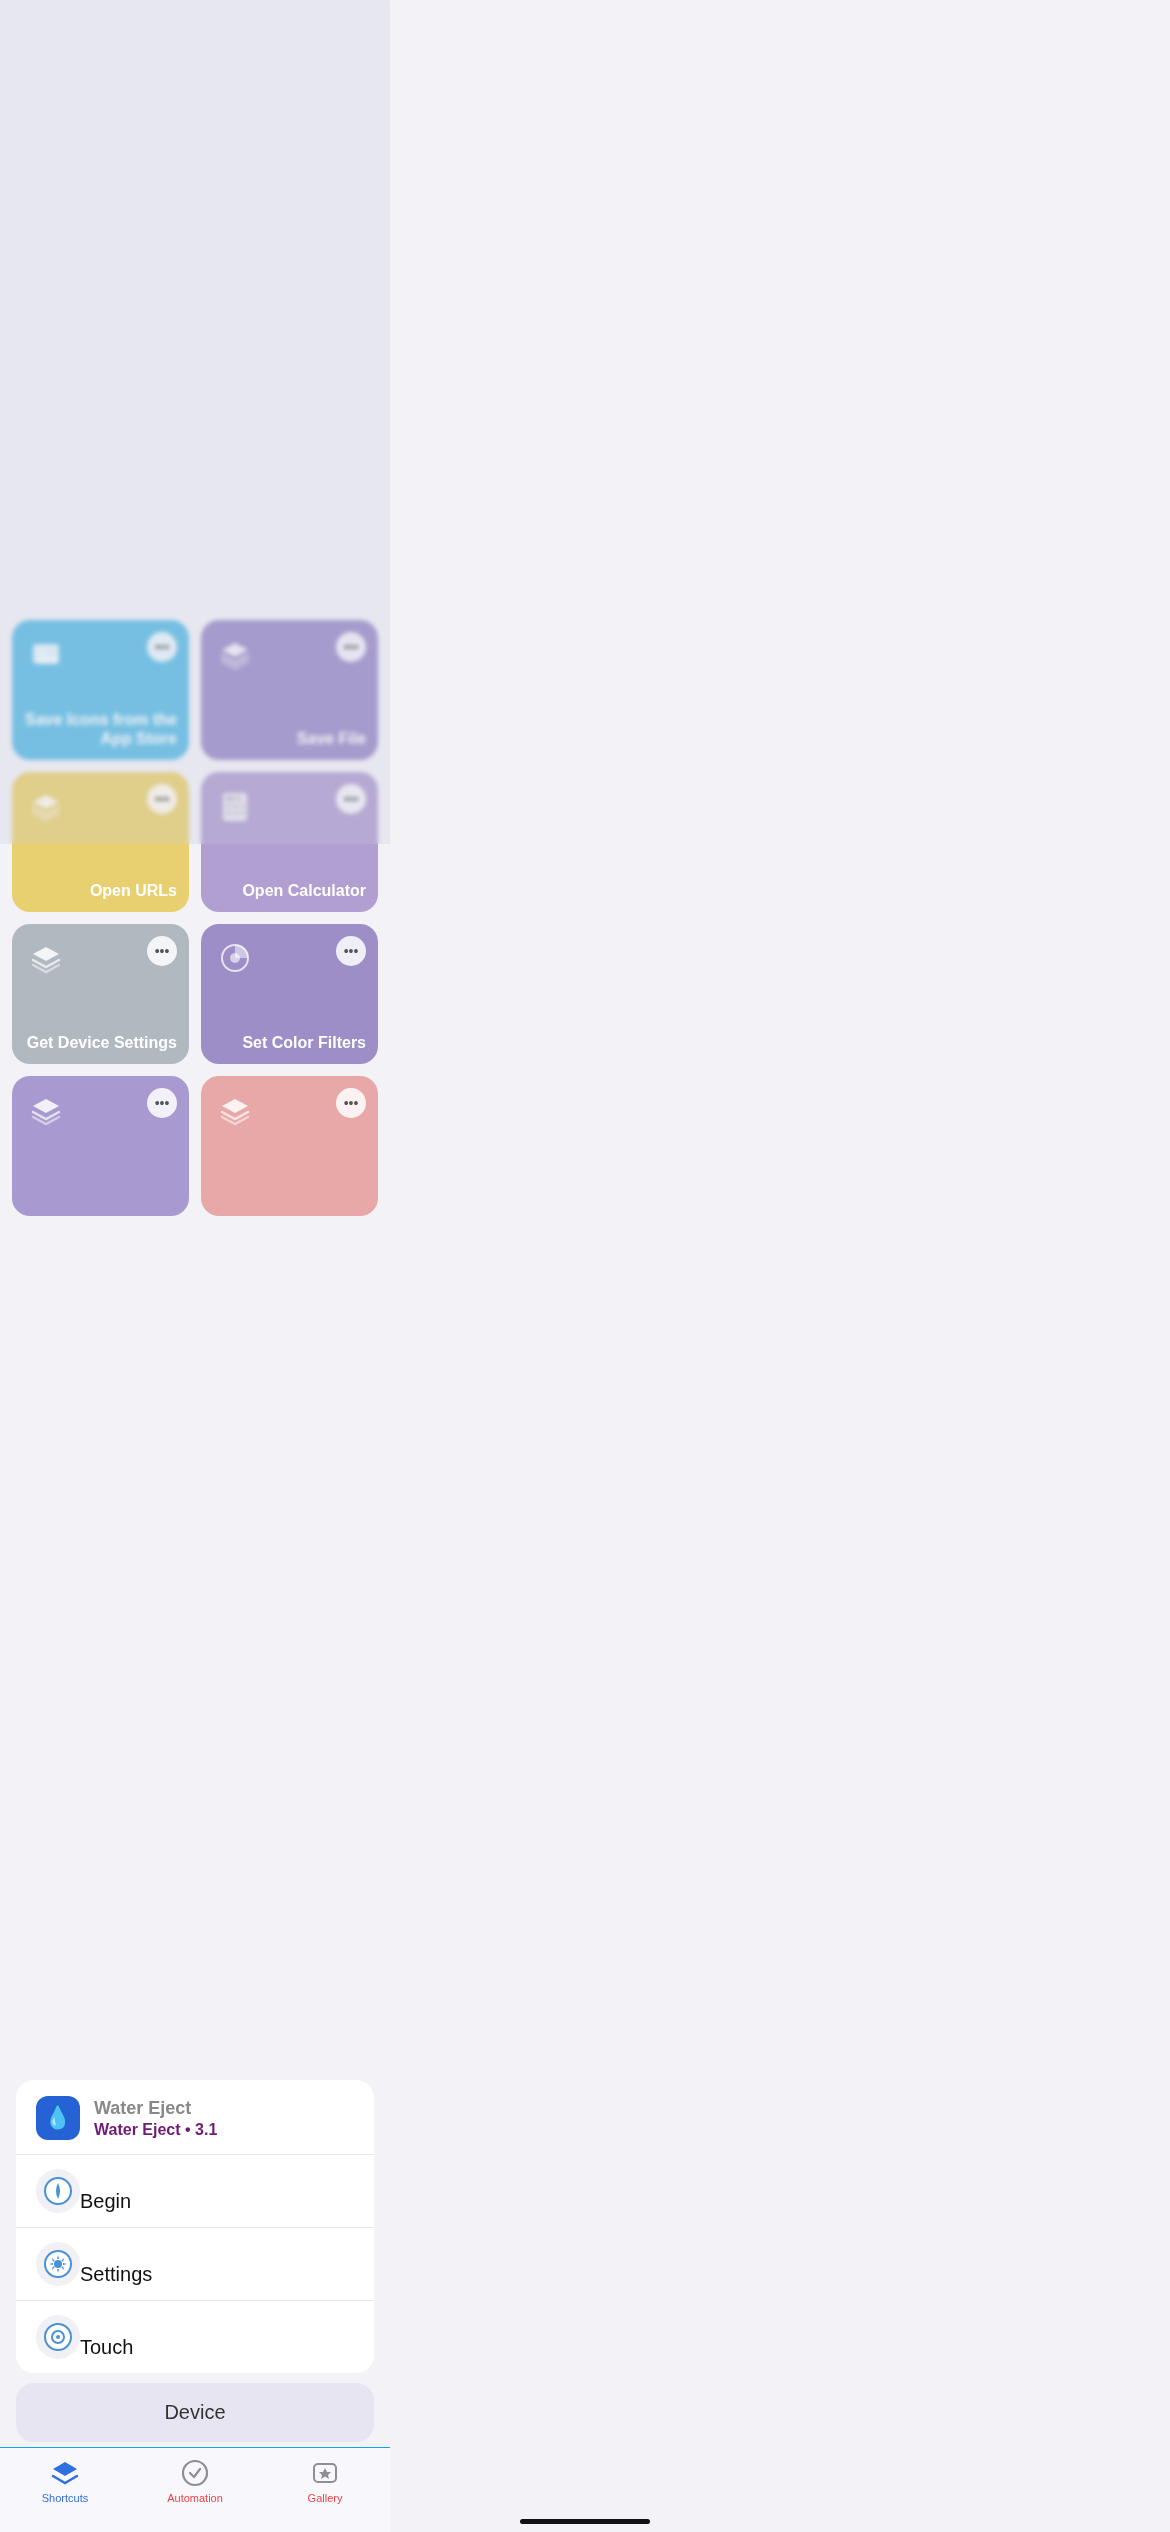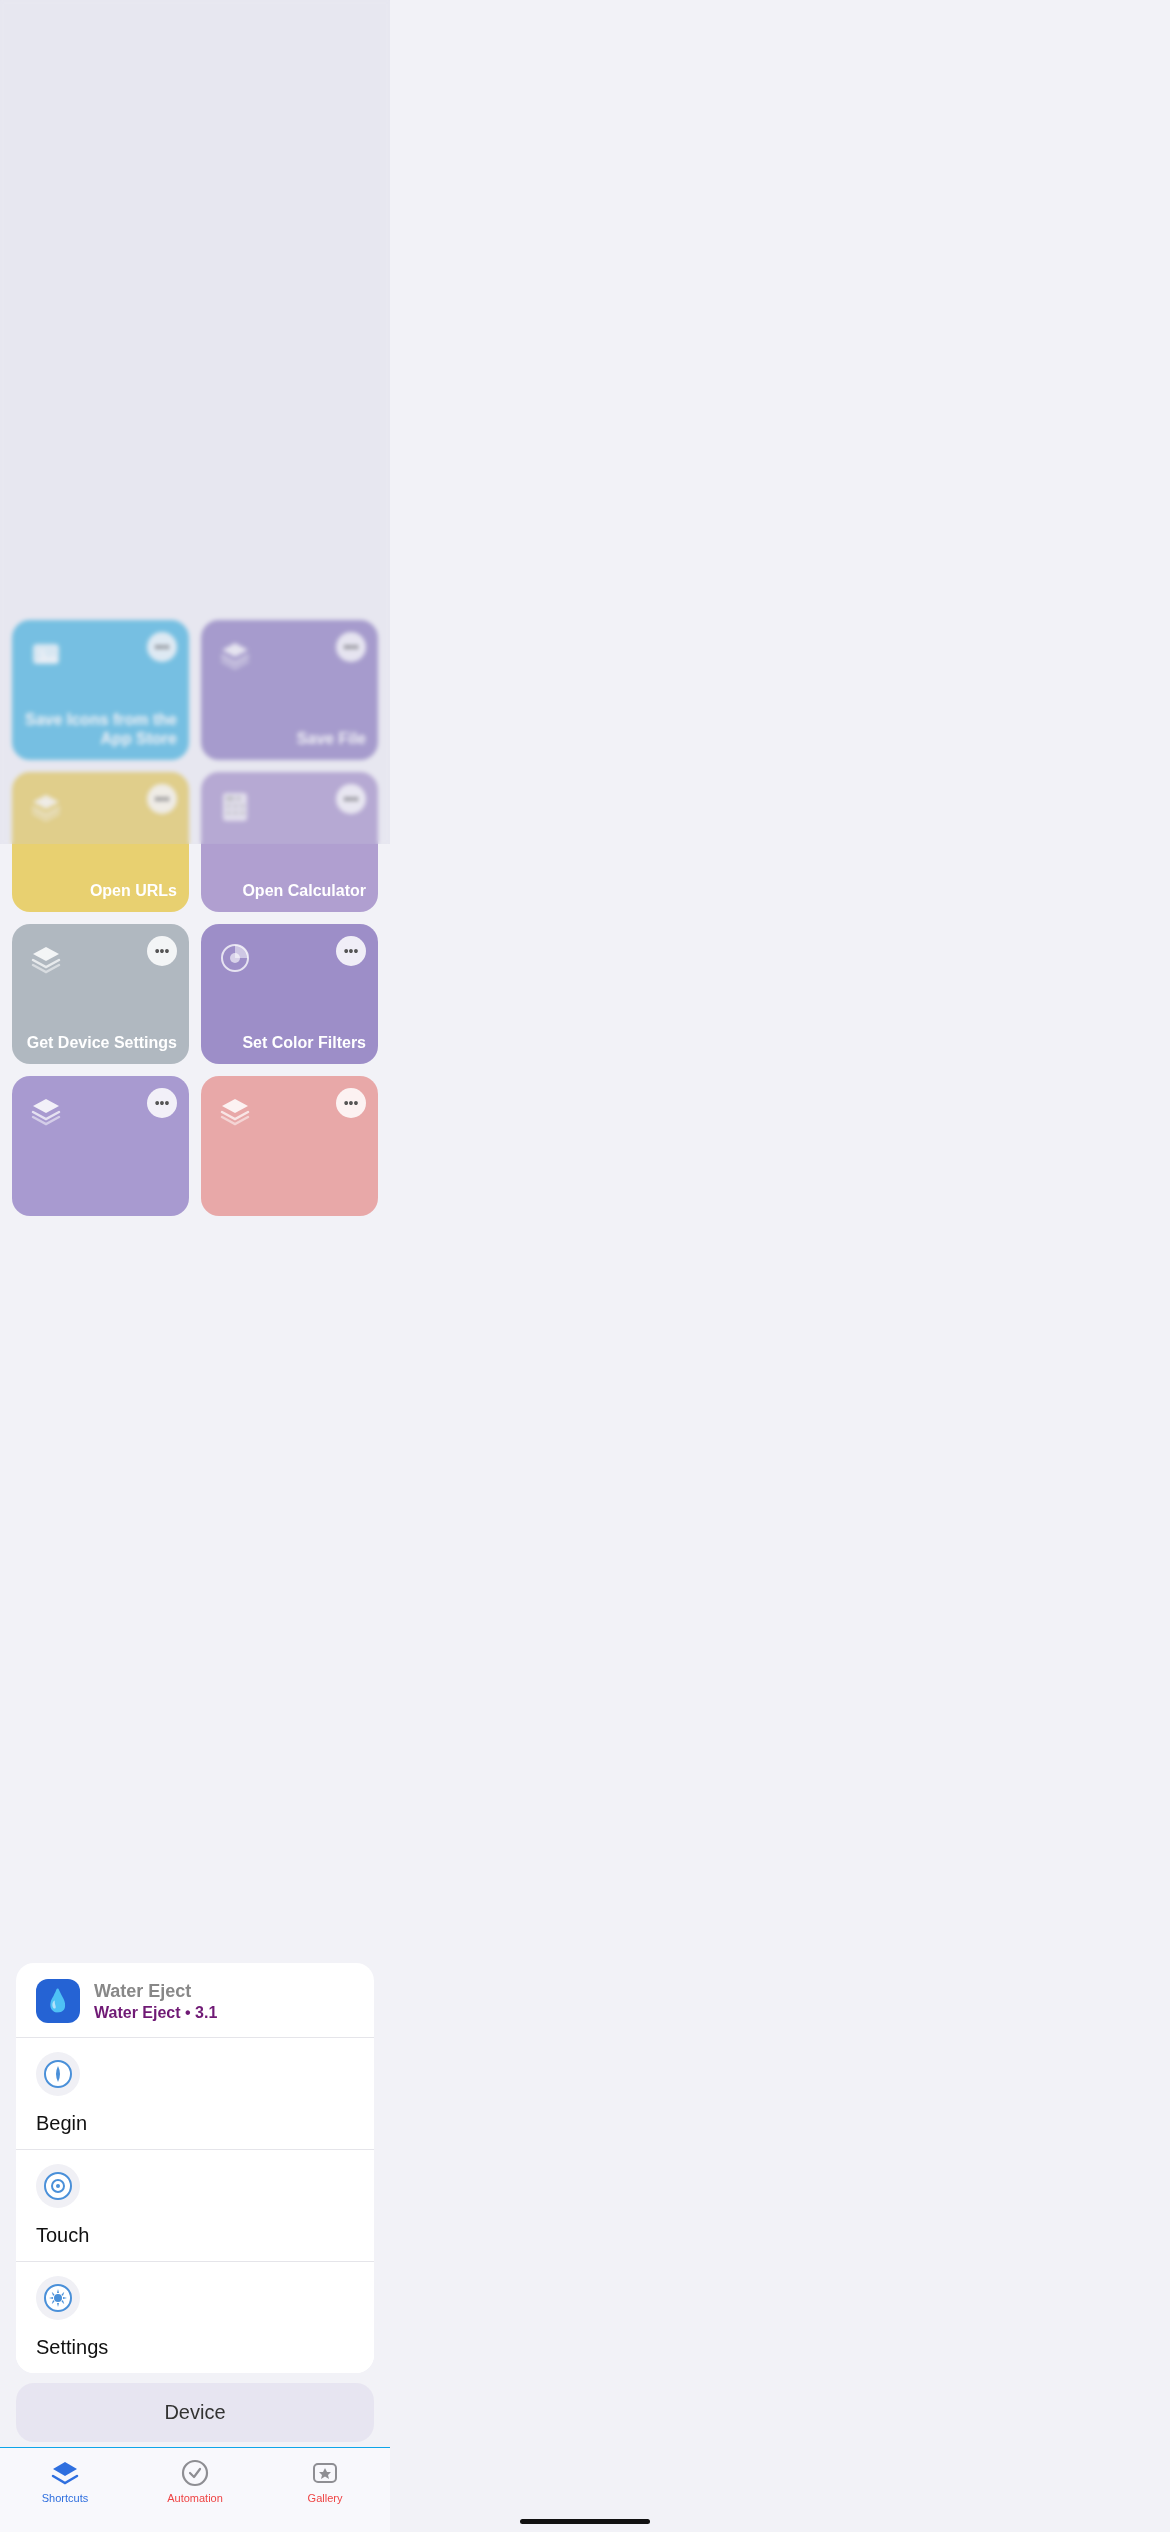--- a/index.html
+++ b/index.html
@@ -157,27 +157,25 @@
 
     
     .action-sheet-menu {
       background: white;
       border-radius: 0 0 18px 18px;
       overflow: hidden;
     }
 
     .action-sheet-item {
       display: flex;
-      align-items: flex-start;
-      gap: 16px;
+      align-items: flex-end;
       padding: 14px 20px;
       border-top: 1px solid #e5e5ea;
       cursor: pointer;
       background: white;
-      flex-direction: column;
     }
 
     .action-sheet-item:first-child {
       border-top: none;
     }
 
     .action-sheet-item-icon {
       width: 44px;
       height: 44px;
       border-radius: 50%;
@@ -388,36 +386,36 @@
               <circle cx="14" cy="14" r="13" stroke="#4a90d9" stroke-width="2" fill="white"></circle>
               <path d="M14 6 Q10 14 14 22 Q18 14 14 6 Z" fill="#4a90d9"></path>
             </svg>
           </div>
           <span class="action-sheet-item-label">Begin</span>
         </div>
         <div class="action-sheet-item">
           <div class="action-sheet-item-icon">
             <svg width="28" height="28" viewBox="0 0 28 28" fill="none">
               <circle cx="14" cy="14" r="13" stroke="#4a90d9" stroke-width="2" fill="white"></circle>
+              <circle cx="14" cy="14" r="4" fill="#4a90d9"></circle>
+              <path d="M14 5 L15 9 L13 9 Z M14 23 L15 19 L13 19 Z M5 14 L9 13 L9 15 Z M23 14 L19 13 L19 15 Z M7.7 7.7 L10.5 10.5 L9.1 11.9 Z M20.3 20.3 L17.5 17.5 L18.9 16.1 Z M7.7 20.3 L10.5 17.5 L9.1 16.1 Z M20.3 7.7 L17.5 10.5 L18.9 11.9 Z" fill="#4a90d9"></path>
+            </svg>
+          </div>
+          <span class="action-sheet-item-label">Settings</span>
+        </div>
+        <div class="action-sheet-item">
+          <div class="action-sheet-item-icon">
+            <svg width="28" height="28" viewBox="0 0 28 28" fill="none">
+              <circle cx="14" cy="14" r="13" stroke="#4a90d9" stroke-width="2" fill="white"></circle>
               <circle cx="14" cy="14" r="6" stroke="#4a90d9" stroke-width="2" fill="none"></circle>
               <circle cx="14" cy="14" r="2" fill="#4a90d9"></circle>
             </svg>
           </div>
           <span class="action-sheet-item-label">Touch</span>
         </div>
-        <div class="action-sheet-item">
-          <div class="action-sheet-item-icon">
-            <svg width="28" height="28" viewBox="0 0 28 28" fill="none">
-              <circle cx="14" cy="14" r="13" stroke="#4a90d9" stroke-width="2" fill="white"></circle>
-              <circle cx="14" cy="14" r="4" fill="#4a90d9"></circle>
-              <path d="M14 5 L15 9 L13 9 Z M14 23 L15 19 L13 19 Z M5 14 L9 13 L9 15 Z M23 14 L19 13 L19 15 Z M7.7 7.7 L10.5 10.5 L9.1 11.9 Z M20.3 20.3 L17.5 17.5 L18.9 16.1 Z M7.7 20.3 L10.5 17.5 L9.1 16.1 Z M20.3 7.7 L17.5 10.5 L18.9 11.9 Z" fill="#4a90d9"></path>
-            </svg>
-          </div>
-          <span class="action-sheet-item-label">Settings</span>
-        </div>
       </div>
 
     <div class="action-sheet-cancel">Device</div>
   </div>
 </div>
 
 <div class="tab-bar">
 
 <div class="tab-item tab-active">
       <div class="tab-icon">

